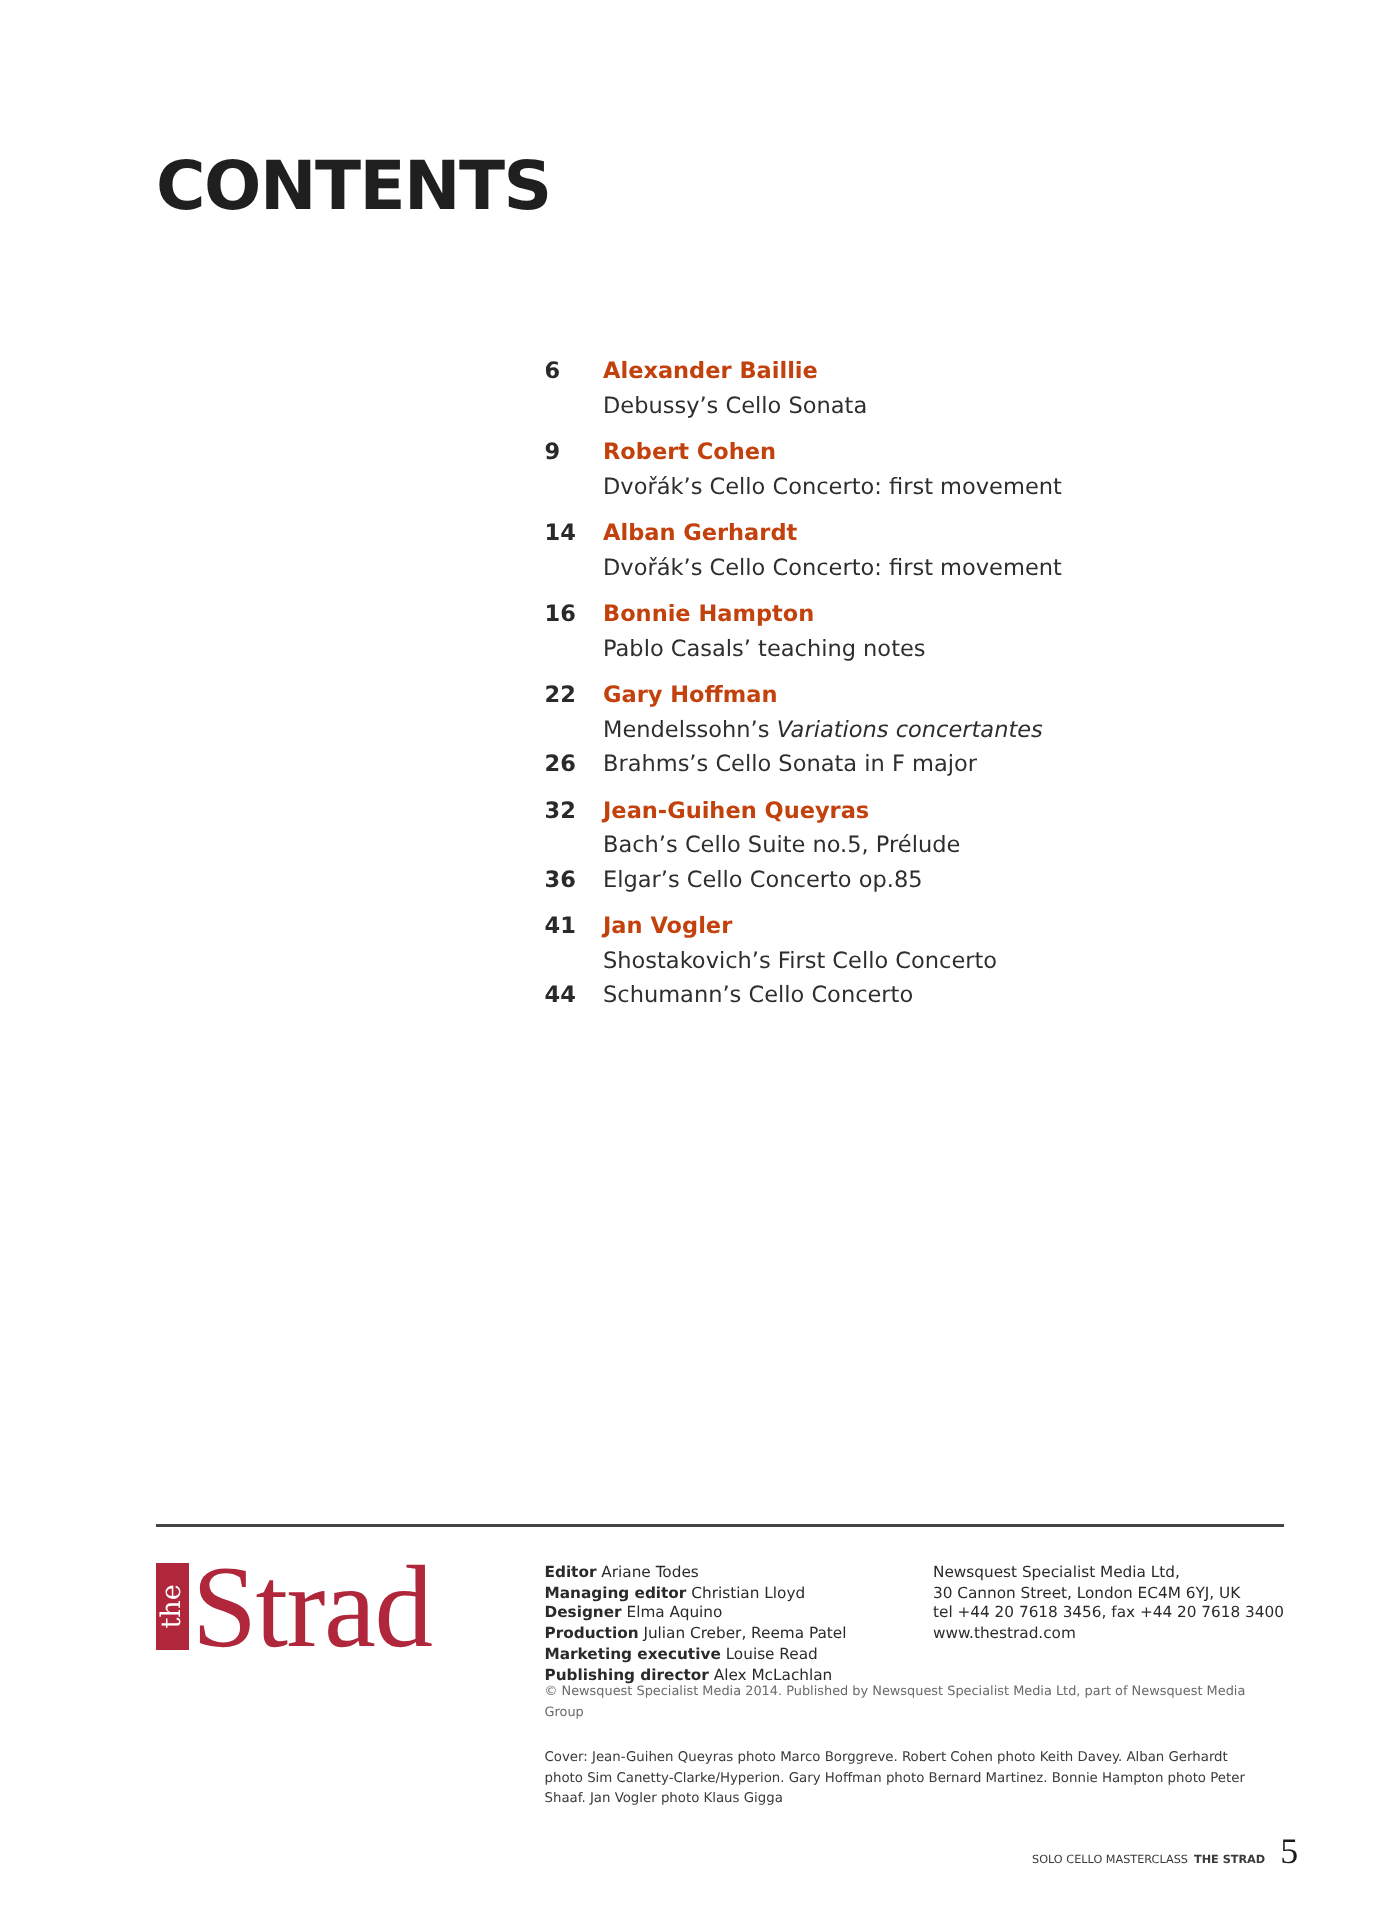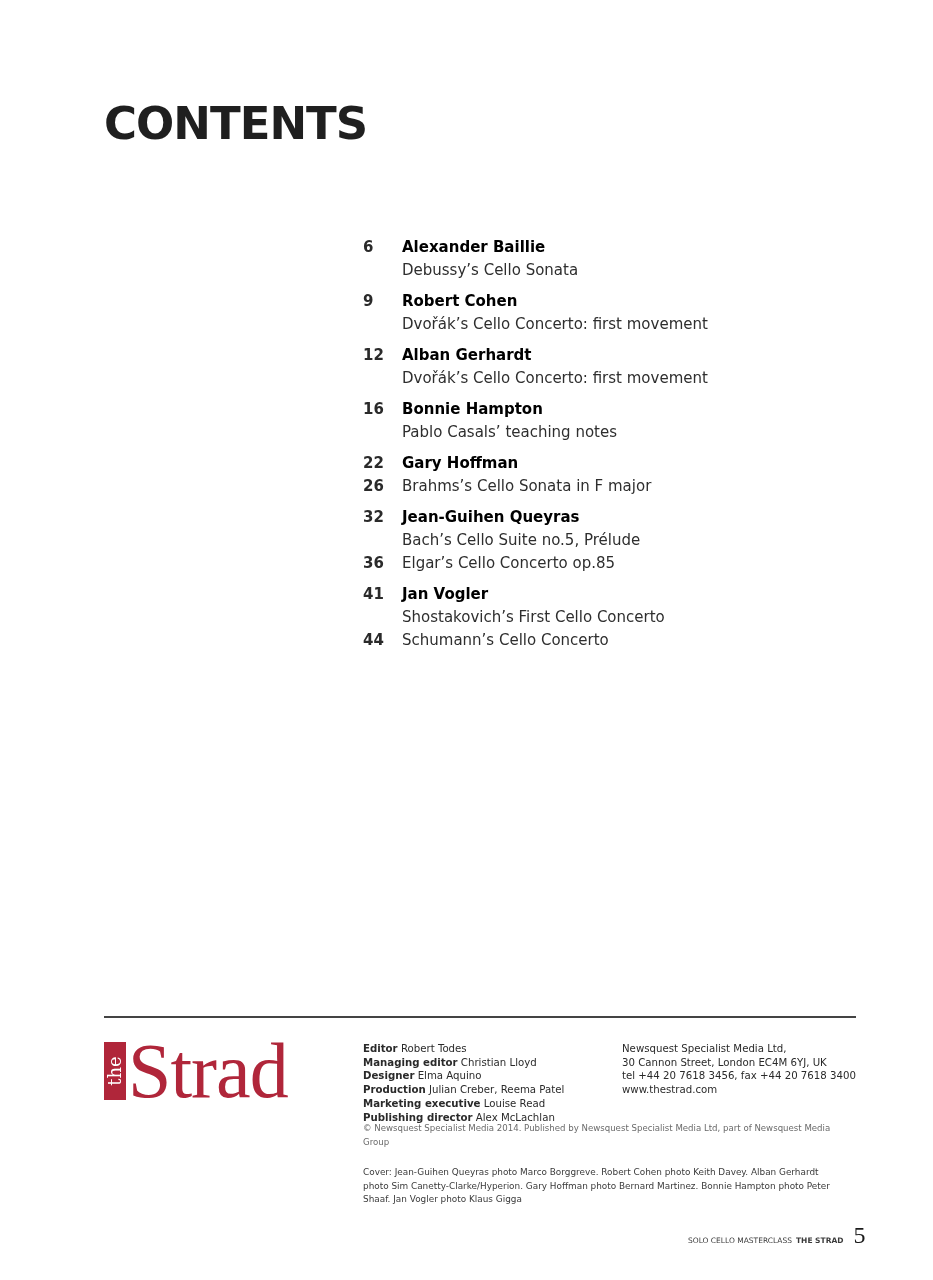--- a/index.html
+++ b/index.html
@@ -42,21 +42,21 @@
     .toc-num {
       width: 39px;
       flex: 0 0 39px;
       font-weight: bold;
       color: #2a2a2a;
     }
     .toc-text {
       flex: 1;
     }
     .toc-author {
-      color: #000000;
+      color: #c2410c;
       font-weight: bold;
     }
     .toc-title {
       color: #2e2e2e;
     }
     .toc-title em { font-style: italic; }
     .gap-large { margin-top: 8px; }
     .gap-none { margin-top: 0px; justify-content: center; }
 
     .rule {
@@ -178,39 +178,40 @@
 
   <div class="toc-row gap-large">
     <span class="toc-num">9</span>
     <span class="toc-text">
       <span class="toc-author">Robert Cohen</span><br>
       <span class="toc-title">Dvořák’s Cello Concerto: first movement</span>
     </span>
   </div>
 
   <div class="toc-row gap-large">
-    <span class="toc-num">12</span>
+    <span class="toc-num">14</span>
     <span class="toc-text">
       <span class="toc-author">Alban Gerhardt</span><br>
       <span class="toc-title">Dvořák’s Cello Concerto: first movement</span>
     </span>
   </div>
 
   <div class="toc-row gap-large">
     <span class="toc-num">16</span>
     <span class="toc-text">
       <span class="toc-author">Bonnie Hampton</span><br>
       <span class="toc-title">Pablo Casals’ teaching notes</span>
     </span>
   </div>
 
   <div class="toc-row gap-large">
     <span class="toc-num">22</span>
     <span class="toc-text">
       <span class="toc-author">Gary Hoffman</span><br>
+      <span class="toc-title"><span>Mendelssohn’s </span><em>Variations concertantes</em></span>
     </span>
   </div>
 
   <div class="toc-row gap-none">
     <span class="toc-num">26</span>
     <span class="toc-text">
       <span class="toc-title">Brahms’s Cello Sonata in F major</span>
     </span>
   </div>
 
@@ -248,21 +249,21 @@
 <div class="rule"></div>
 
 <div class="logo">
   <div class="logo-box">
     <span class="logo-the">the</span>
   </div>
   <span class="logo-strad">Strad</span>
 </div>
 
 <div class="credits">
-  <div><b>Editor</b> <span>Robert Todes</span></div>
+  <div><b>Editor</b> <span>Ariane Todes</span></div>
   <div><b>Managing editor</b> <span>Christian Lloyd</span></div>
   <div><b>Designer</b> <span>Elma Aquino</span></div>
   <div><b>Production</b> <span>Julian Creber, Reema Patel</span></div>
   <div><b>Marketing executive</b> <span>Louise Read</span></div>
   <div><b>Publishing director</b> <span>Alex McLachlan</span></div>
 </div>
 
 <div class="publisher">
   <div>Newsquest Specialist Media Ltd,</div>
   <div>30 Cannon Street, London EC4M 6YJ, UK</div>

